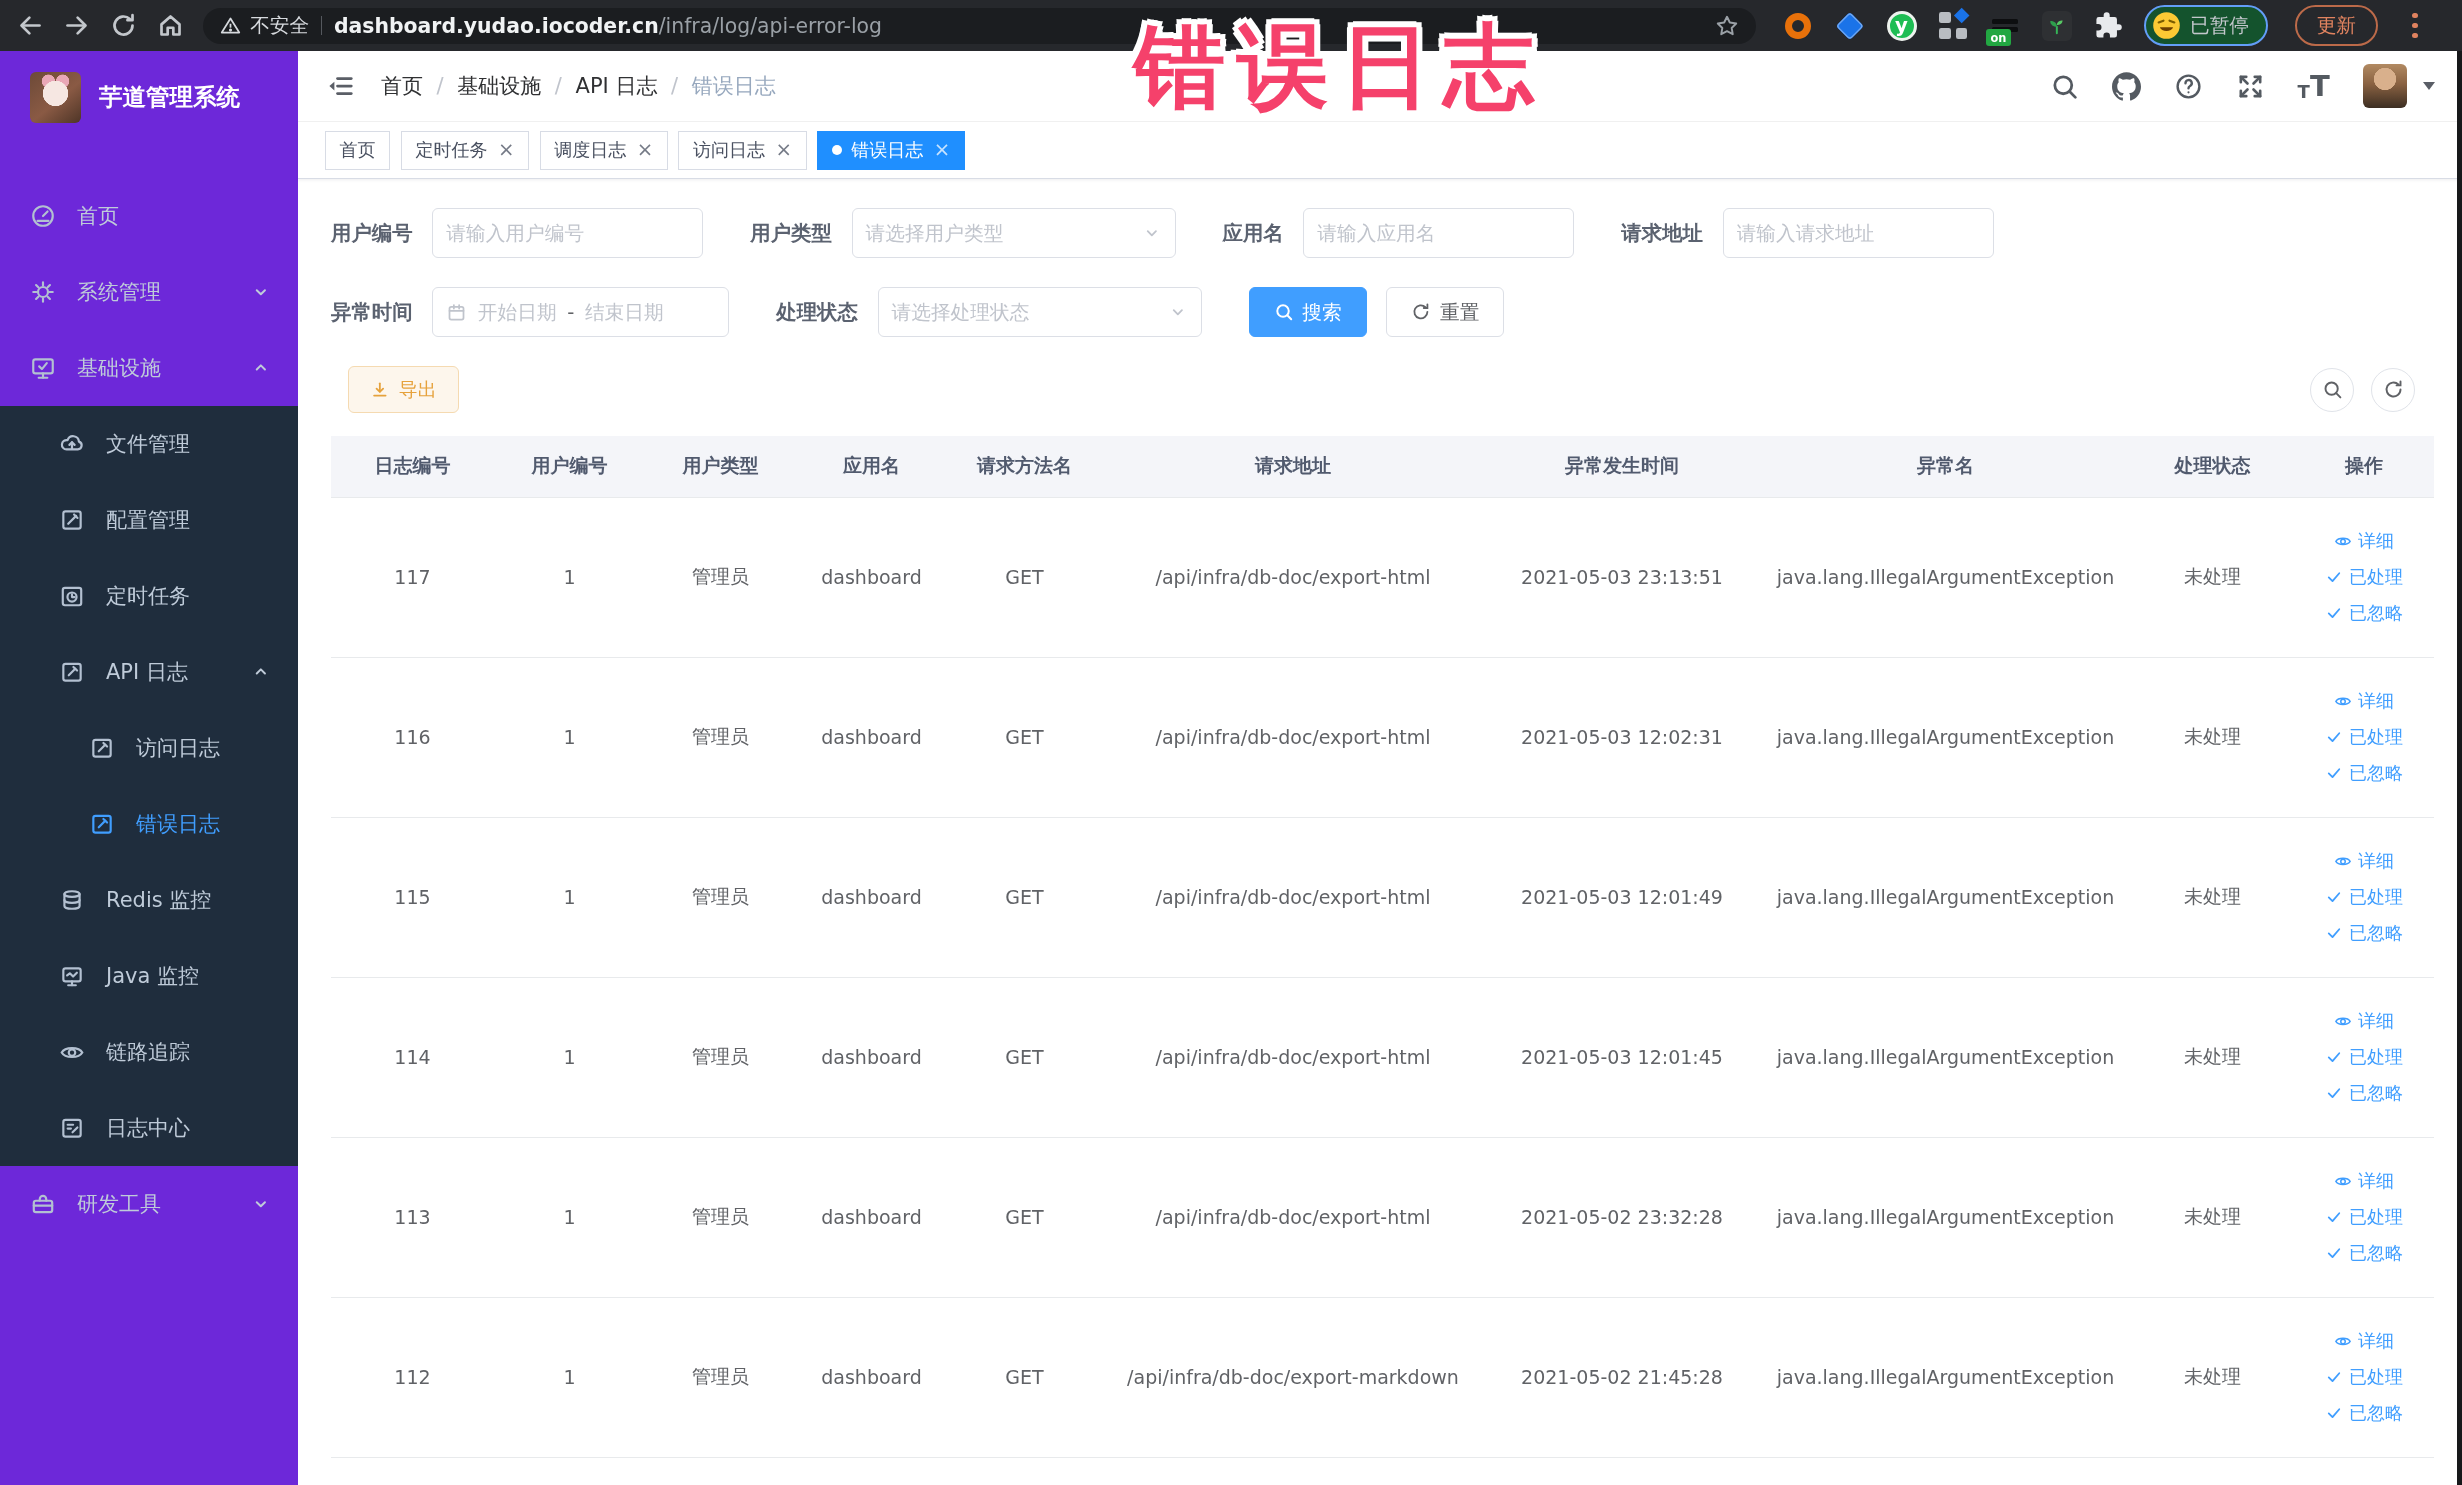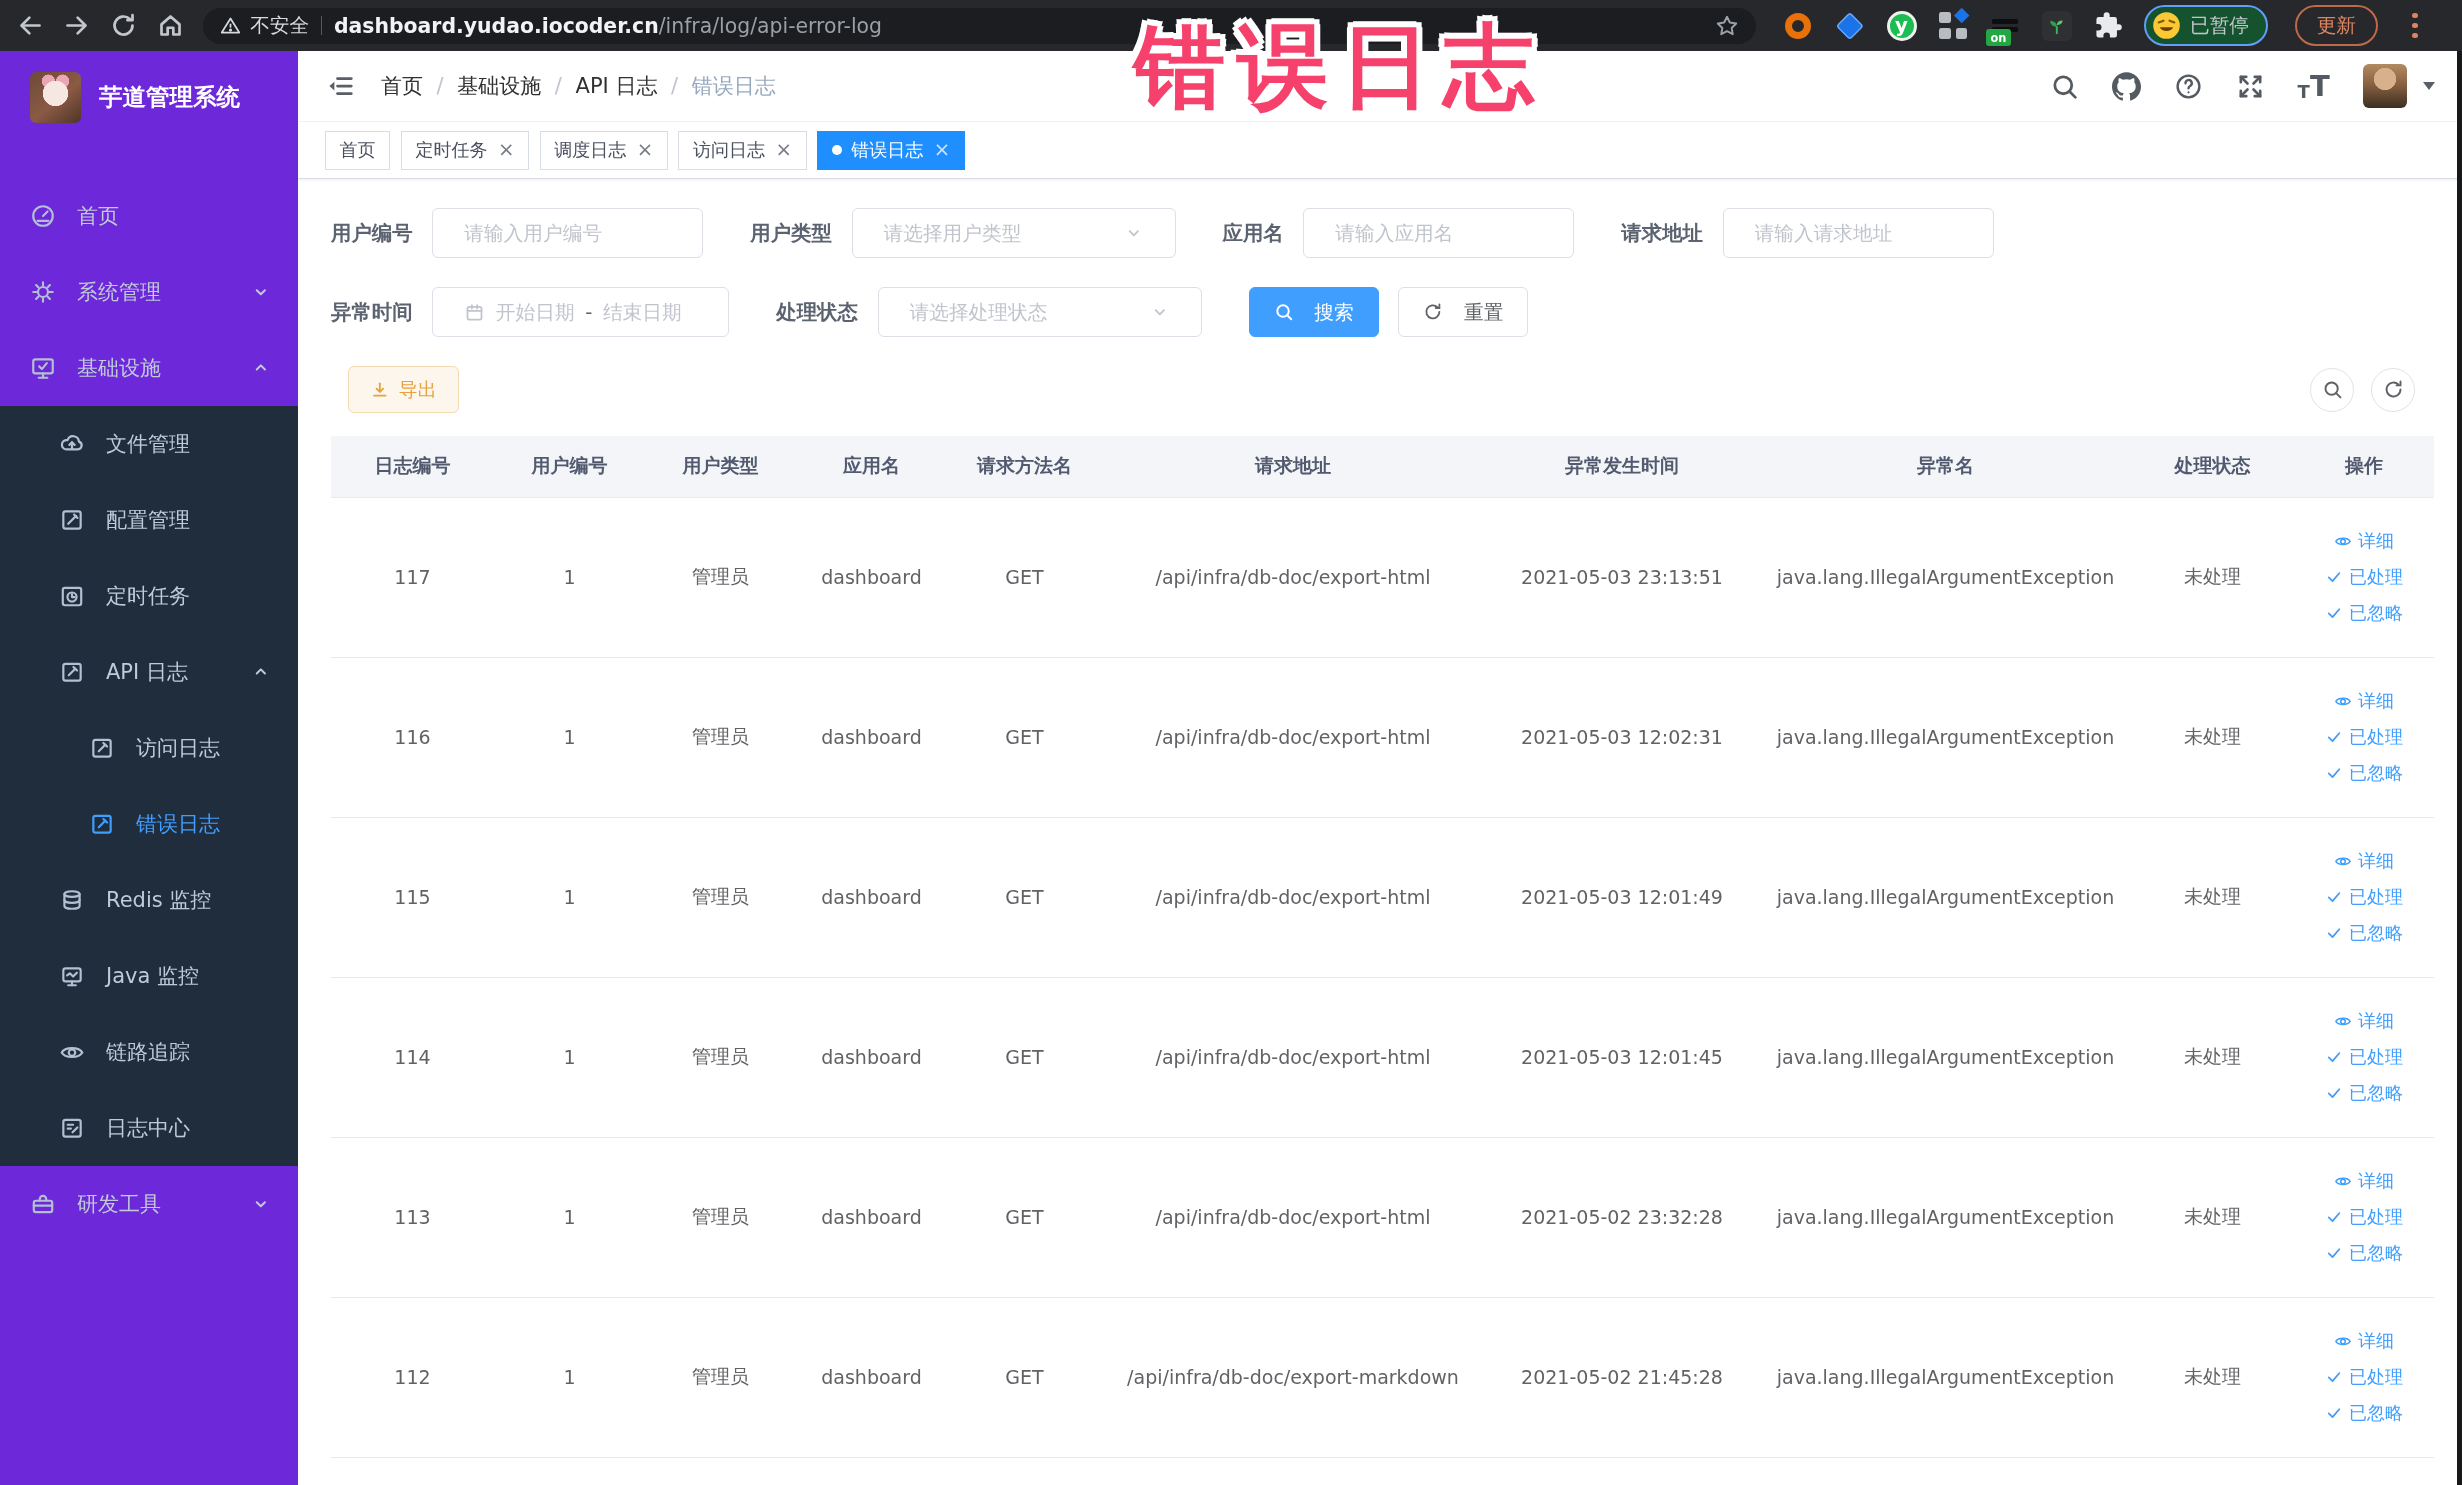--- a/index.html
+++ b/index.html
@@ -79,30 +79,30 @@
 
   .tags-bar { height:58px; display:flex; align-items:center; gap:10.6px; padding:0 27px; border-top:0.8px solid #f0f0f0; border-bottom:0.8px solid #d8dce5; box-shadow:0 1.5px 3px rgba(0,21,41,.06); position:relative; z-index:2; background:#fff; }
   .tag { height:39px; border:0.8px solid #d8dce5; background:#fff; color:#495060; font-size:18px; display:inline-flex; align-items:center; gap:9px; padding:0 13.6px; cursor:pointer; }
   .tag .dot { width:10.6px; height:10.6px; border-radius:50%; background:#fff; }
   .tag .tag-close { font-size:19.7px; line-height:1; color:inherit; opacity:.75; margin-left:1.5px; }
   .tag.active { background:#1f8fff; border-color:#1f8fff; color:#fff; }
 
   .content { flex:1; padding:29px 30px 0 33px; background:#fff; overflow:hidden; }
   .f-row { display:flex; align-items:center; margin-bottom:29px; }
   .f-label { font-size:20.4px; color:#5b6270; font-weight:700; margin-right:19.7px; white-space:nowrap; }
-  .f-field { height:50px; border:0.8px solid #dcdfe6; border-radius:6px; background:#fff; display:flex; align-items:center; padding:0 31px; font-size:19.7px; color:#c0c4cc; margin-right:47px; }
+  .f-field { height:50px; border:0.8px solid #dcdfe6; border-radius:6px; background:#fff; display:flex; align-items:center; padding:0 13px; font-size:19.7px; color:#c0c4cc; margin-right:47px; }
   input.f-field { color:#606266; }
   input.f-field::placeholder { color:#c0c4cc; }
   .w-input { width:271px; }
   .w-select { width:324px; justify-content:space-between; }
   .sel-chev { width:19.7px; height:19.7px; color:#c0c4cc; }
   .daterange { width:297px; gap:10.6px; }
   .cal-ic { width:21px; height:21px; color:#c0c4cc; flex:none; }
   .dr-sep { color:#606266; }
-  .btn { height:50px; border-radius:6px; font-size:19.7px; display:inline-flex; align-items:center; gap:21px; padding:0 24px; cursor:pointer; border:0.8px solid transparent; white-space:nowrap; }
+  .btn { height:50px; border-radius:6px; font-size:19.7px; display:inline-flex; align-items:center; gap:9px; padding:0 24px; cursor:pointer; border:0.8px solid transparent; white-space:nowrap; }
   .btn-primary { background:#409eff; border-color:#409eff; color:#fff; }
   .btn-plain { background:#fff; border-color:#dcdfe6; color:#606266; }
   .btn-ic { width:19.7px; height:19.7px; }
   .f-row .btn { margin-right:19.7px; }
 
   .toolbar-row { display:flex; align-items:center; margin:3px 17px 23px; }
   .btn-export { height:47px; background:#fdf6ec; border:0.8px solid #f5dab1; color:#e6a23c; font-size:19px; border-radius:6px; display:inline-flex; align-items:center; gap:9px; padding:0 21px; cursor:pointer; }
   .toolbar-right { margin-left:auto; display:flex; gap:16.7px; }
   .circle-btn { width:44px; height:44px; border-radius:50%; border:0.8px solid #e0e3e9; background:#fff; color:#606266; display:flex; align-items:center; justify-content:center; cursor:pointer; }
   .circle-btn svg { width:21px; height:21px; }

